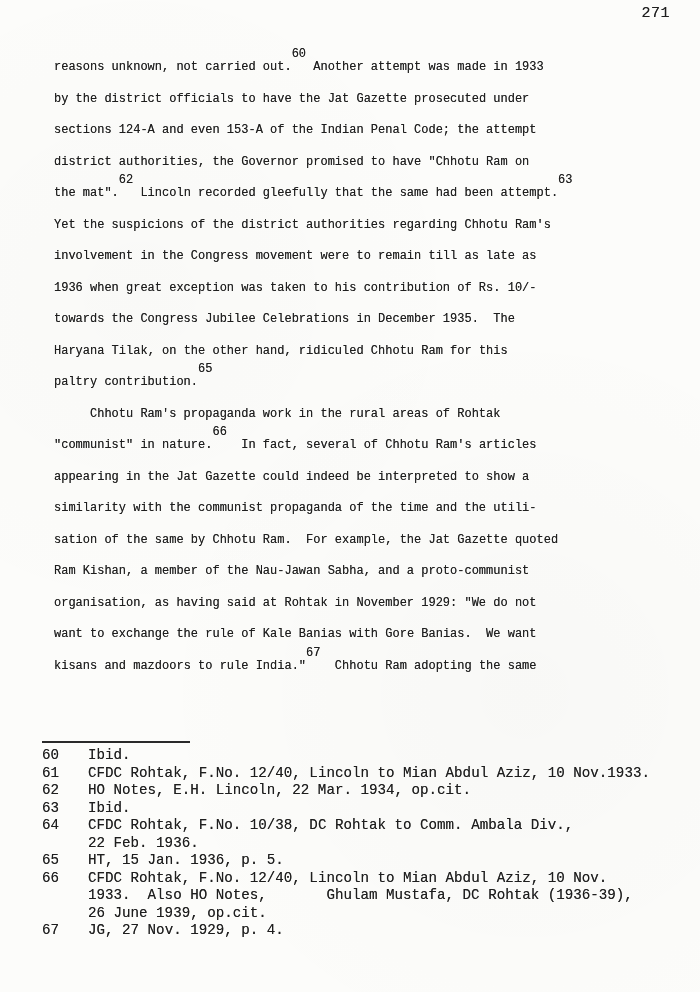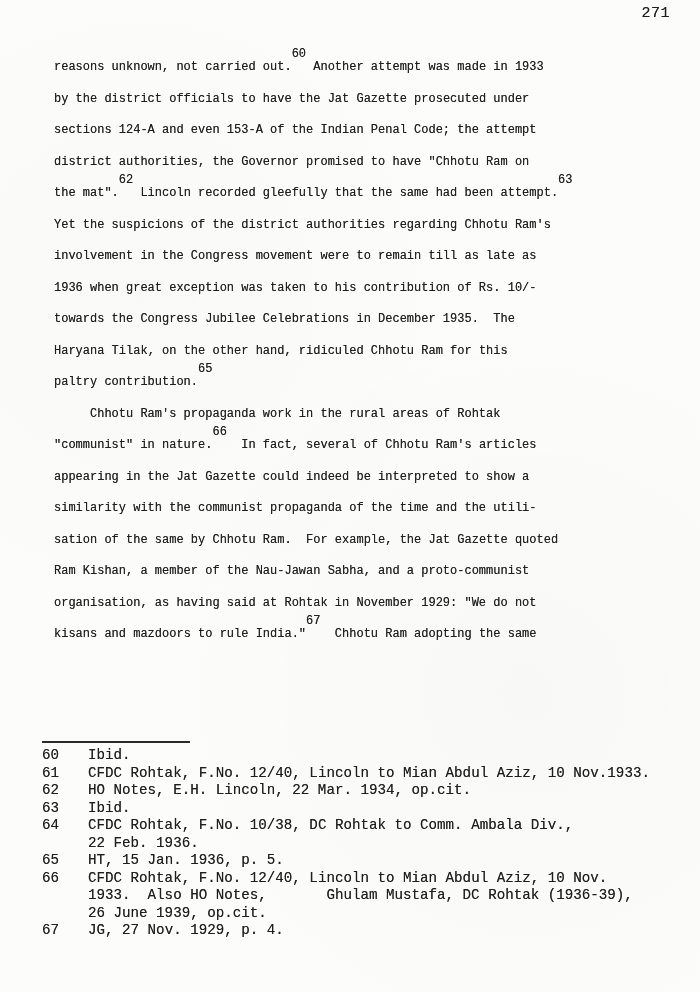--- a/index.html
+++ b/index.html
@@ -83,20 +83,21 @@
       <div class="line"><span>towards the Congress Jubilee Celebrations in December 1935.  The</span></div>
       <div class="line"><span class="u">Haryana Tilak</span><span>, on the other hand, ridiculed Chhotu Ram for this</span></div>
       <div class="line"><span>paltry contribution.</span><span class="sup">65</span></div>
       <div class="line"><span>     Chhotu Ram's propaganda work in the rural areas of Rohtak</span></div>
       <div class="line"><span>"communist" in nature.</span><span class="sup">66</span><span>  In fact, several of Chhotu Ram's articles</span></div>
       <div class="line"><span>appearing in the </span><span class="u">Jat Gazette</span><span> could indeed be interpreted to show a</span></div>
       <div class="line"><span>similarity with the communist propaganda of the time and the utili-</span></div>
       <div class="line"><span>sation of the same by Chhotu Ram.  For example, the </span><span class="u">Jat Gazette</span><span> quoted</span></div>
       <div class="line"><span>Ram Kishan, a member of the Nau-Jawan Sabha, and a proto-communist</span></div>
       <div class="line"><span>organisation, as having said at Rohtak in November 1929: "We do not</span></div>
+      <div class="line"><span>want to exchange the rule of </span><span class="u">Kale</span><span> Banias with </span><span class="u">Gore</span><span> Banias.  We want</span></div>
       <div class="line"><span>kisans and </span><span class="u">mazdoors</span><span> to rule India."</span><span class="sup">67</span><span>  Chhotu Ram adopting the same</span></div>
     </div>
   <div class="fn-separator"></div>
   <div class="footnotes">
       <div class="fn-item">
         <div class="fn-num">60</div>
         <div class="fn-text">
           <div class="fn-line"><span>Ibid.</span></div>
         </div>
       </div>

